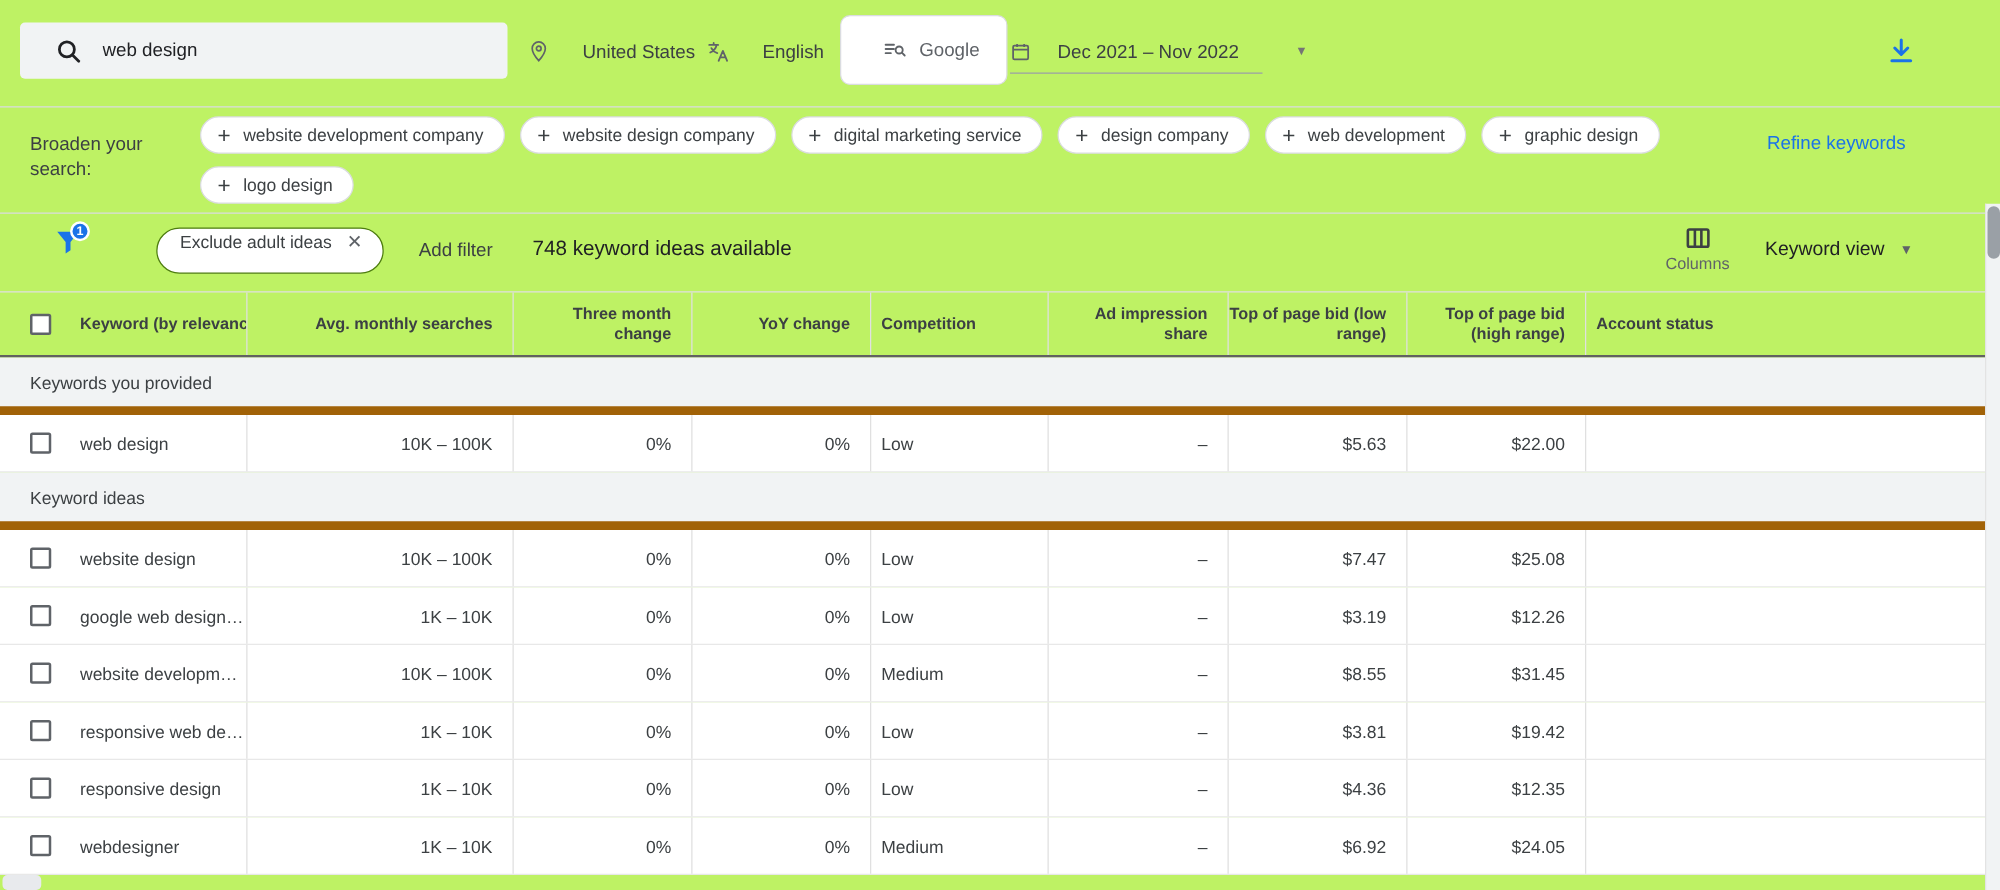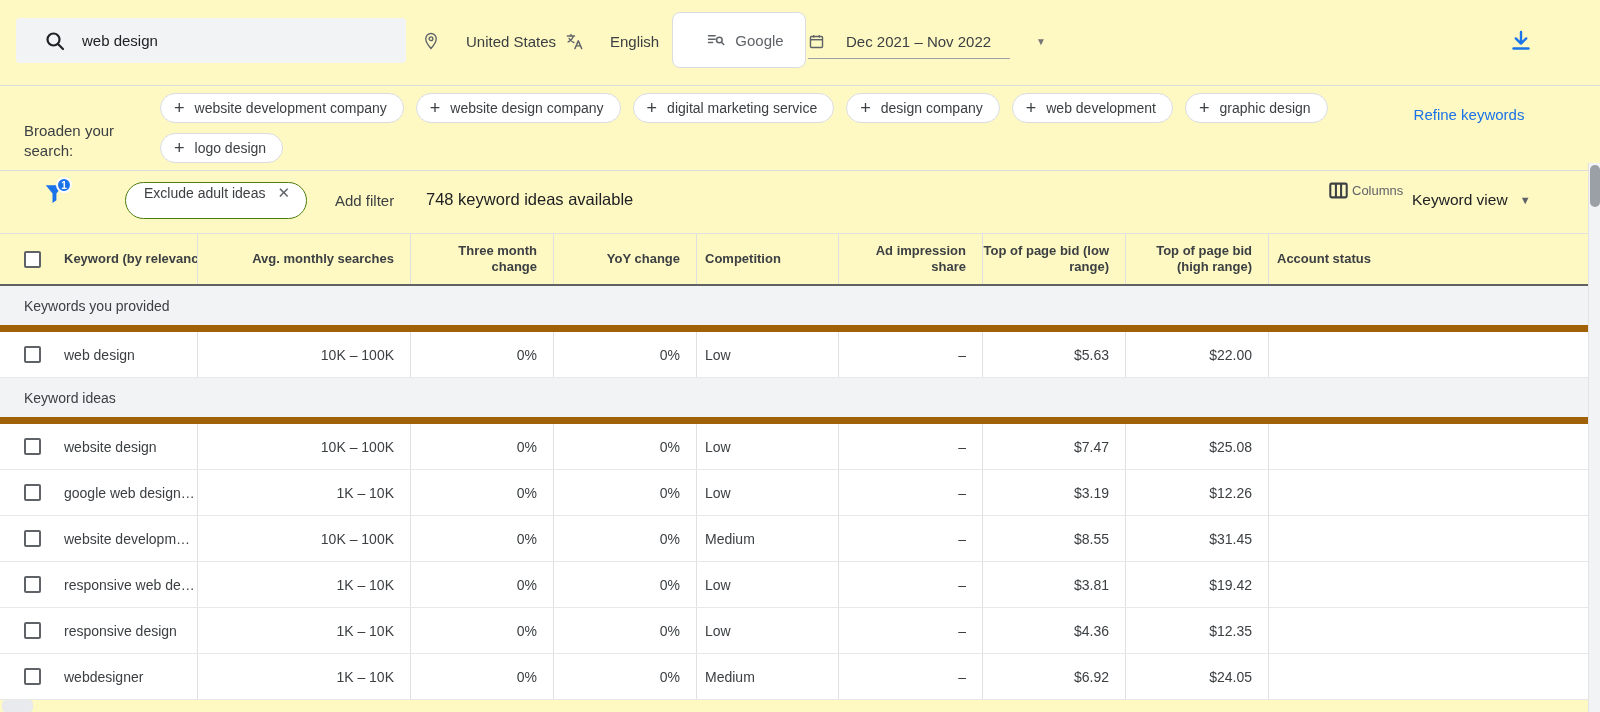--- a/index.html
+++ b/index.html
@@ -1,18 +1,18 @@
 <!DOCTYPE html>
 <html><head>
 <meta charset="utf-8">
 <style>
   * { margin:0; padding:0; box-sizing:border-box; }
   html,body { background:#fff; }
   body { font-family:"Liberation Sans", sans-serif; color:#3c4043; }
-  #app { position:relative; width:1600px; height:712px; background:#fef9c3; overflow:hidden; }
+  #app { position:relative; width:1600px; height:712px; background:#bef264; overflow:hidden; }
 
   .hairline { position:absolute; left:0; width:1600px; height:1px; background:#dadce0; }
 
   
   .search-field { position:absolute; left:16px; top:18px; width:390px; height:45px;
     background:#f1f3f4; border-radius:4px; display:flex; align-items:center; padding-left:28px; gap:16px; }
   .search-field input { border:none; outline:none; background:transparent; font-family:inherit;
     font-size:15px; color:#202124; width:280px; }
   .tb-item { position:absolute; top:28px; height:26px; display:flex; align-items:center; gap:26px;
     font-size:15px; color:#3c4043; cursor:pointer; }
@@ -21,42 +21,42 @@
     font-size:15px; color:#5f6368; cursor:pointer;padding-left:12px; }
   .date-group { position:absolute; left:808px; top:28px; height:26px; display:flex; align-items:center;
     gap:21px; font-size:15px; color:#3c4043; cursor:pointer; }
   .date-underline { position:absolute; left:808px; top:58px; width:202px; height:1px; background:#9aa0a6; }
   .caret { font-size:10px; color:#757575; }
   .dl-btn { position:absolute; left:1506px; top:26px; width:30px; height:30px; display:flex;
     align-items:center; justify-content:center; cursor:pointer; }
 
   
   .broaden-label { position:absolute; left:24px; top:106px; width:112px; font-size:15px;
-    line-height:20px; color:#3c4043;margin-top:15px; }
+    line-height:20px; color:#3c4043; }
   .chips-wrap { position:absolute; left:160px; top:93px; width:1200px; display:flex; flex-wrap:wrap;
     gap:10px 12px; }
   .chip { height:30px; border:1px solid #dadce0; border-radius:16px; background:#fff; display:inline-flex;
     align-items:center; gap:10px; padding:0 16px 0 13px; font-size:14px; font-weight:500; color:#3c4043; cursor:pointer; }
   .chip .plus { font-size:18px; font-weight:400; color:#3c4043; line-height:1; }
   .refine-link { position:absolute; left:1408px; top:105px; width:122px; text-align:center;
     font-size:15px; font-weight:500; line-height:20px; color:#1a73e8; cursor:pointer; }
 
   
   .funnel-wrap { position:absolute; left:42px; top:181px; width:34px; height:34px; cursor:pointer; }
   .filter-badge { position:absolute; left:14px; top:-4px; width:16px; height:16px; border-radius:50%;
     background:#1a73e8; border:2px solid #fff; color:#fff; font-size:10px; font-weight:700;
     display:flex; align-items:center; justify-content:center; }
   .xchip { position:absolute; left:125px; top:182px; height:37px; border:1px solid #4d7c0f;
     border-radius:19px; display:inline-flex; align-items:center; gap:12px; padding:0 16px 16px 18px;
     font-size:14px; color:#3c4043; background:#fff; cursor:pointer;text-align:center; }
   .xchip .x { font-size:15px; color:#5f6368; }
   .add-filter { position:absolute; left:335px; top:192px; font-size:15px; color:#3c4043; cursor:pointer; }
   .result-count { position:absolute; left:426px; top:190px; font-size:16.5px; color:#202124; }
   .columns-group { position:absolute; left:1328px; top:181px; width:60px; display:flex;
-    flex-direction:row; align-items:center; gap:3px; cursor:pointer; }
+    flex-direction:column; align-items:center; gap:3px; cursor:pointer; }
   .columns-group .lbl { font-size:13px; color:#5f6368; }
   .view-select { position:absolute; left:1412px; top:191px; display:flex; align-items:center; gap:12px;
     font-size:15.5px; color:#202124; cursor:pointer; }
   .view-select .caret { color:#5f6368; font-size:11px; }
 
   
   .table { position:absolute; left:0; top:233px; width:1588px; border-top:1px solid #e0e0e0; }
   .trow { display:grid; grid-template-columns:60px 137px 213px 143px 143px 142px 144px 143px 143px 1fr; }
   .hrow { height:52px; border-bottom:2px solid #616161; }
   .drow { height:46px; border-bottom:1px solid #e8e8e8; background:#fff; }

